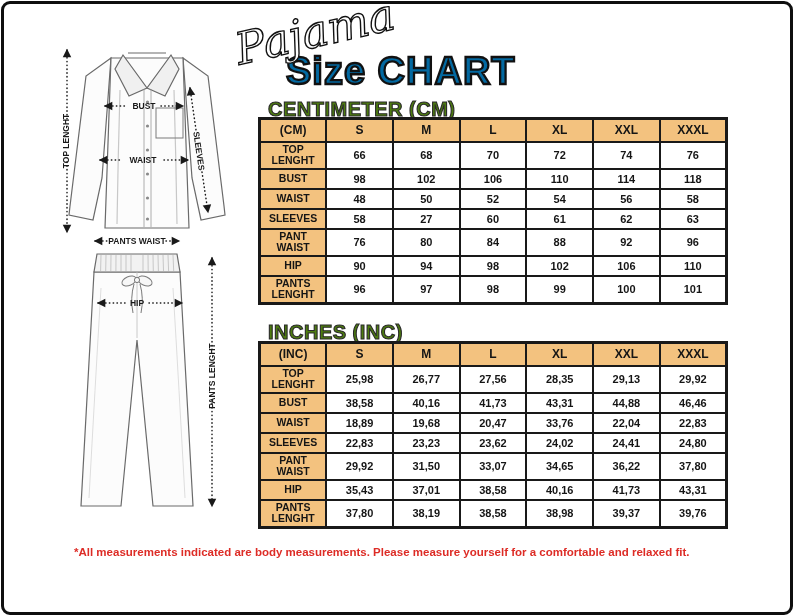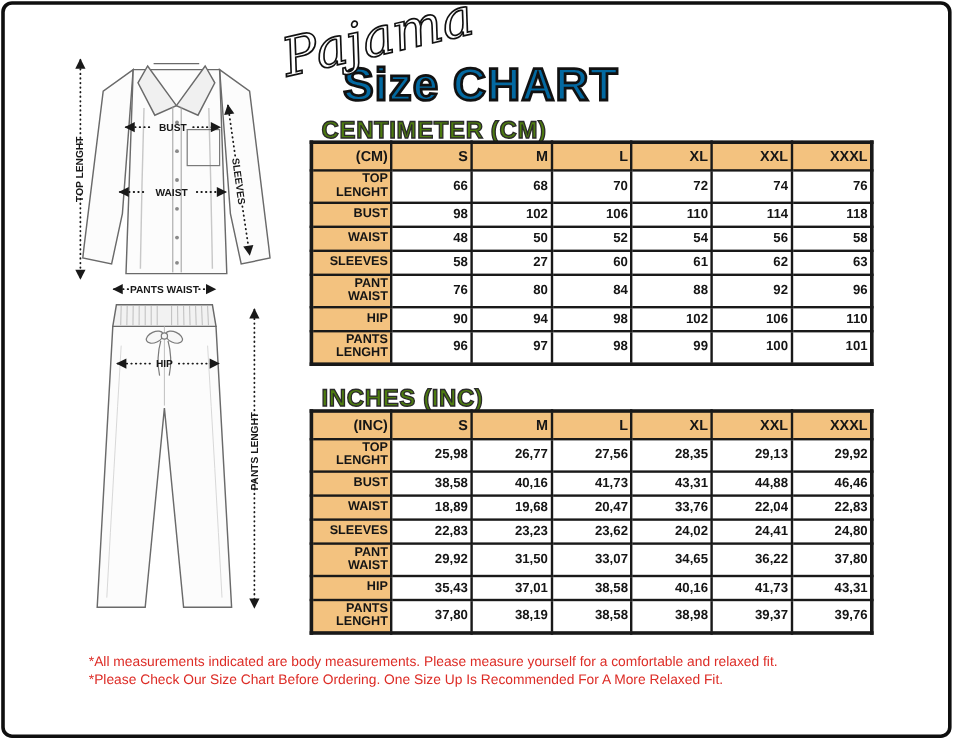--- a/index.html
+++ b/index.html
@@ -60,21 +60,21 @@
   }
   .section-cm  { top: 98px; }
   .section-inc { top: 321px; }
 
   
   table.size-table {
     position: absolute; left: 258px;
     width: 470px;
     border-collapse: collapse;
     table-layout: fixed;
-    text-align: right;
+    text-align: center;
     border: 3px solid var(--table-border);
   }
   #table-cm  { top: 117px; }
   #table-inc { top: 341px; }
   table.size-table th, table.size-table td {
     border: 2px solid var(--table-border);
     padding: 1px 2px;
     color: #151515;
     line-height: 1.1;
   }
@@ -94,21 +94,21 @@
     background: var(--header-fill);
     font-size: 10.5px;
     font-weight: 800;
   }
 
   
   .footnotes {
     position: absolute; left: 74px; top: 545px;
     color: var(--footnote-red);
     font-size: 11.5px;
-    font-weight: 400;
+    font-weight: 700;
     line-height: 15px;
     white-space: nowrap;
   }
 
   
   .illustration {
     position: absolute; left: 25px; top: 28px;
     width: 230px; height: 500px;
   }
   .illustration svg text {
@@ -370,14 +370,13 @@
       <line x1="187" y1="372" x2="187" y2="478" marker-end="url(#ah)"></line>
     </g>
     <text x="112" y="216" font-size="8.5" text-anchor="middle">PANTS WAIST</text>
     <text x="112" y="278" font-size="8.5" text-anchor="middle">HIP</text>
     <text x="187" y="351" font-size="8.5" text-anchor="middle" transform="rotate(-90 187 348)">PANTS LENGHT</text>
   </svg>
 </div>
 
 <div class="footnotes">
   <div>*All measurements indicated are body measurements. Please measure yourself for a comfortable and relaxed fit.</div>
-  <div>*Please Check Our Size Chart Before Ordering. One Size Up Is Recommended For A More Relaxed Fit.</div>
 </div>
 
 </body></html>

